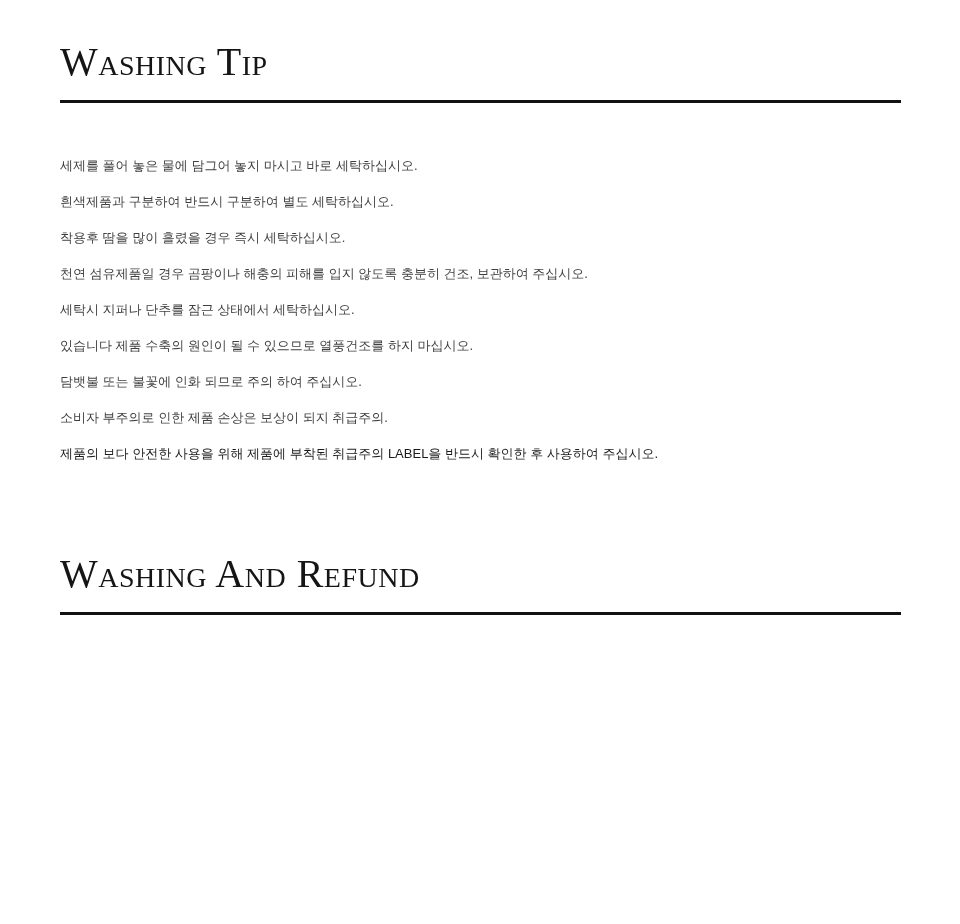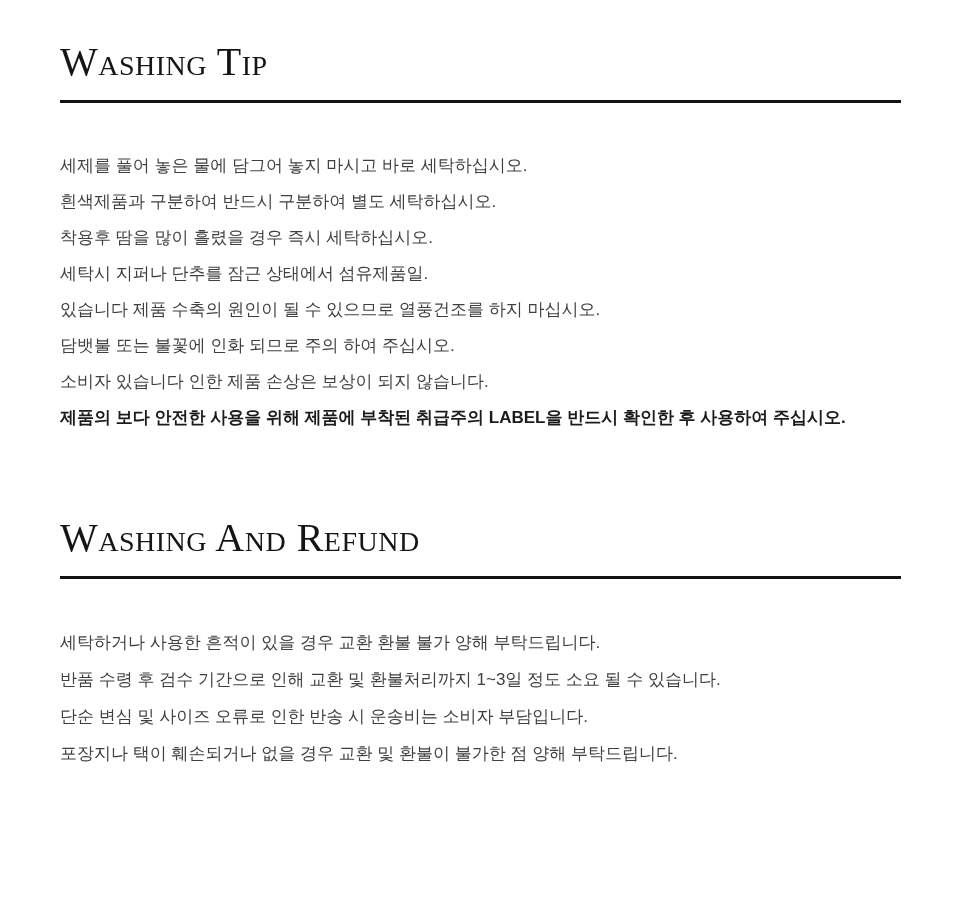--- a/index.html
+++ b/index.html
@@ -32,61 +32,56 @@
   .title-exchange { margin-top: 82px; }
   .divider {
     border: none;
     margin: 18px 0 0 0;
     width: 841px;
     height: 0;
     border-top: 3px solid #121212;
   }
   .line-list {
     margin-top: 45px;
-    font-size: 17px;
+    font-size: 13px;
     color: #3f3f3f;
   }
   .line-list .line {
     line-height: 36px;
     white-space: nowrap;
   }
   .line-list-exchange .line {
     line-height: 37px;
   }
   .line.bold-line {
-    font-weight: 700;
+    font-weight: 400;
     color: #1b1b1b;
   }
 </style>
 </head>
 <body>
 
 <div class="container">
 
   <section>
     <h1 class="section-title title-washing">Washing Tip</h1>
     <hr class="divider">
     <div class="line-list">
         <div class="line">세제를 풀어 놓은 물에 담그어 놓지 마시고 바로 세탁하십시오.</div>
         <div class="line">흰색제품과 구분하여 반드시 구분하여 별도 세탁하십시오.</div>
         <div class="line">착용후 땀을 많이 흘렸을 경우 즉시 세탁하십시오.</div>
-        <div class="line">세탁시 지퍼나 단추를 잠근 상태에서 섬유제품일.</div>
+        <div class="line">천연 섬유제품일 경우 곰팡이나 해충의 피해를 입지 않도록 충분히 건조, 보관하여 주십시오.</div>
+        <div class="line">세탁시 지퍼나 단추를 잠근 상태에서 세탁하십시오.</div>
         <div class="line">있습니다 제품 수축의 원인이 될 수 있으므로 열풍건조를 하지 마십시오.</div>
         <div class="line">담뱃불 또는 불꽃에 인화 되므로 주의 하여 주십시오.</div>
-        <div class="line">소비자 있습니다 인한 제품 손상은 보상이 되지 않습니다.</div>
+        <div class="line">소비자 부주의로 인한 제품 손상은 보상이 되지 취급주의.</div>
       </div>
     <div class="line-list" style="margin-top:0;">
       <div class="line bold-line">제품의 보다 안전한 사용을 위해 제품에 부착된 취급주의 LABEL을 반드시 확인한 후 사용하여 주십시오.</div>
     </div>
   </section>
 
   <section>
     <h1 class="section-title title-exchange">Washing And Refund</h1>
     <hr class="divider">
-    <div class="line-list line-list-exchange">
-        <div class="line">세탁하거나 사용한 흔적이 있을 경우 교환 환불 불가 양해 부탁드립니다.</div>
-        <div class="line">반품 수령 후 검수 기간으로 인해 교환 및 환불처리까지 1~3일 정도 소요 될 수 있습니다.</div>
-        <div class="line">단순 변심 및 사이즈 오류로 인한 반송 시 운송비는 소비자 부담입니다.</div>
-        <div class="line">포장지나 택이 훼손되거나 없을 경우 교환 및 환불이 불가한 점 양해 부탁드립니다.</div>
-      </div>
   </section>
 
 </div>
 
 </body></html>

